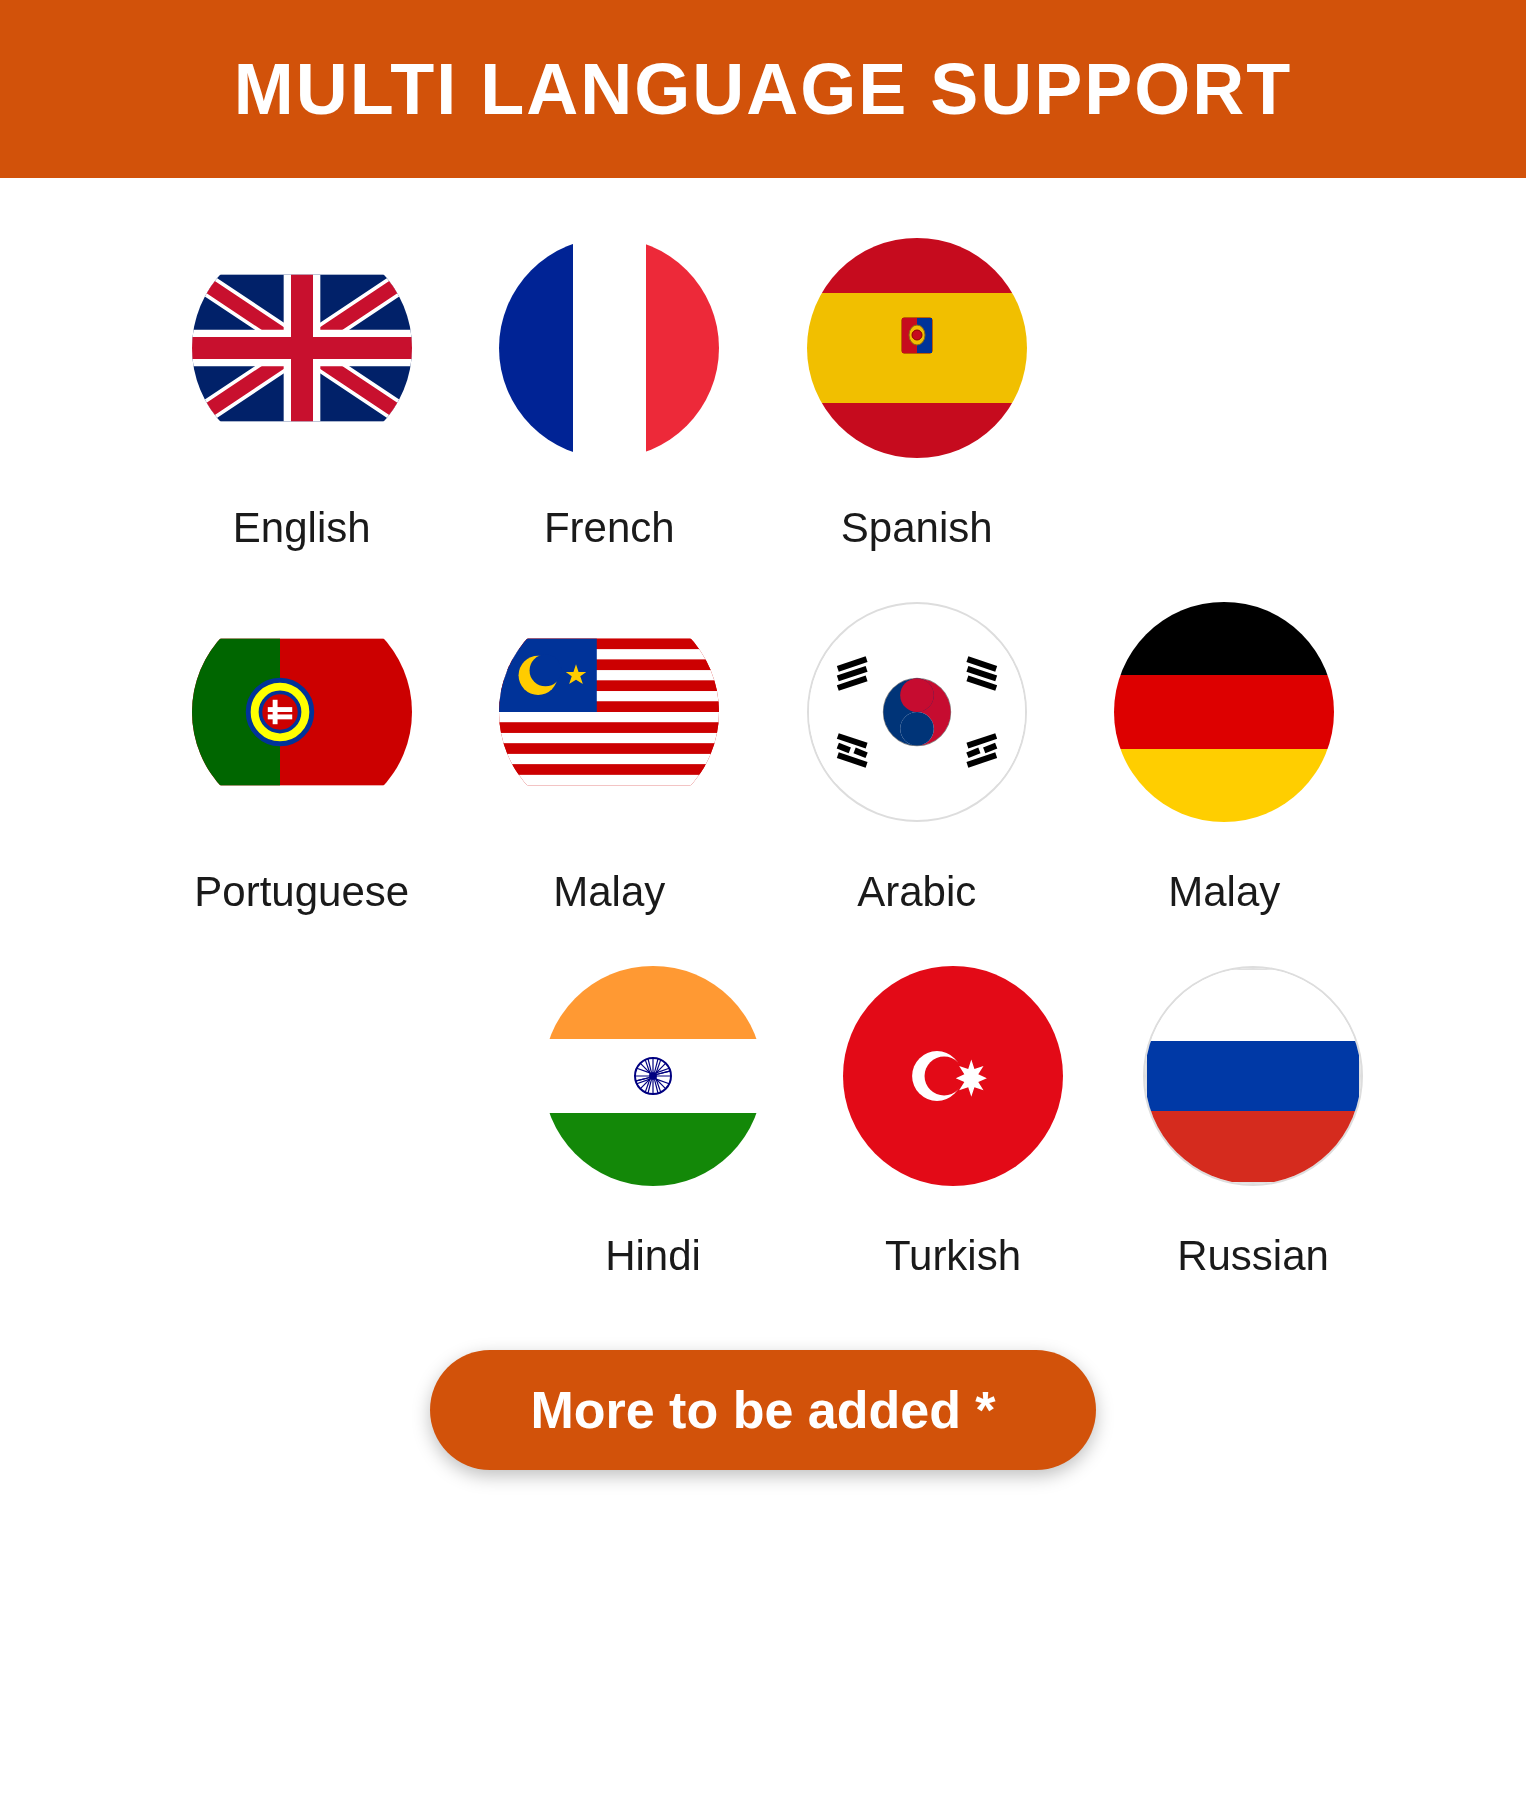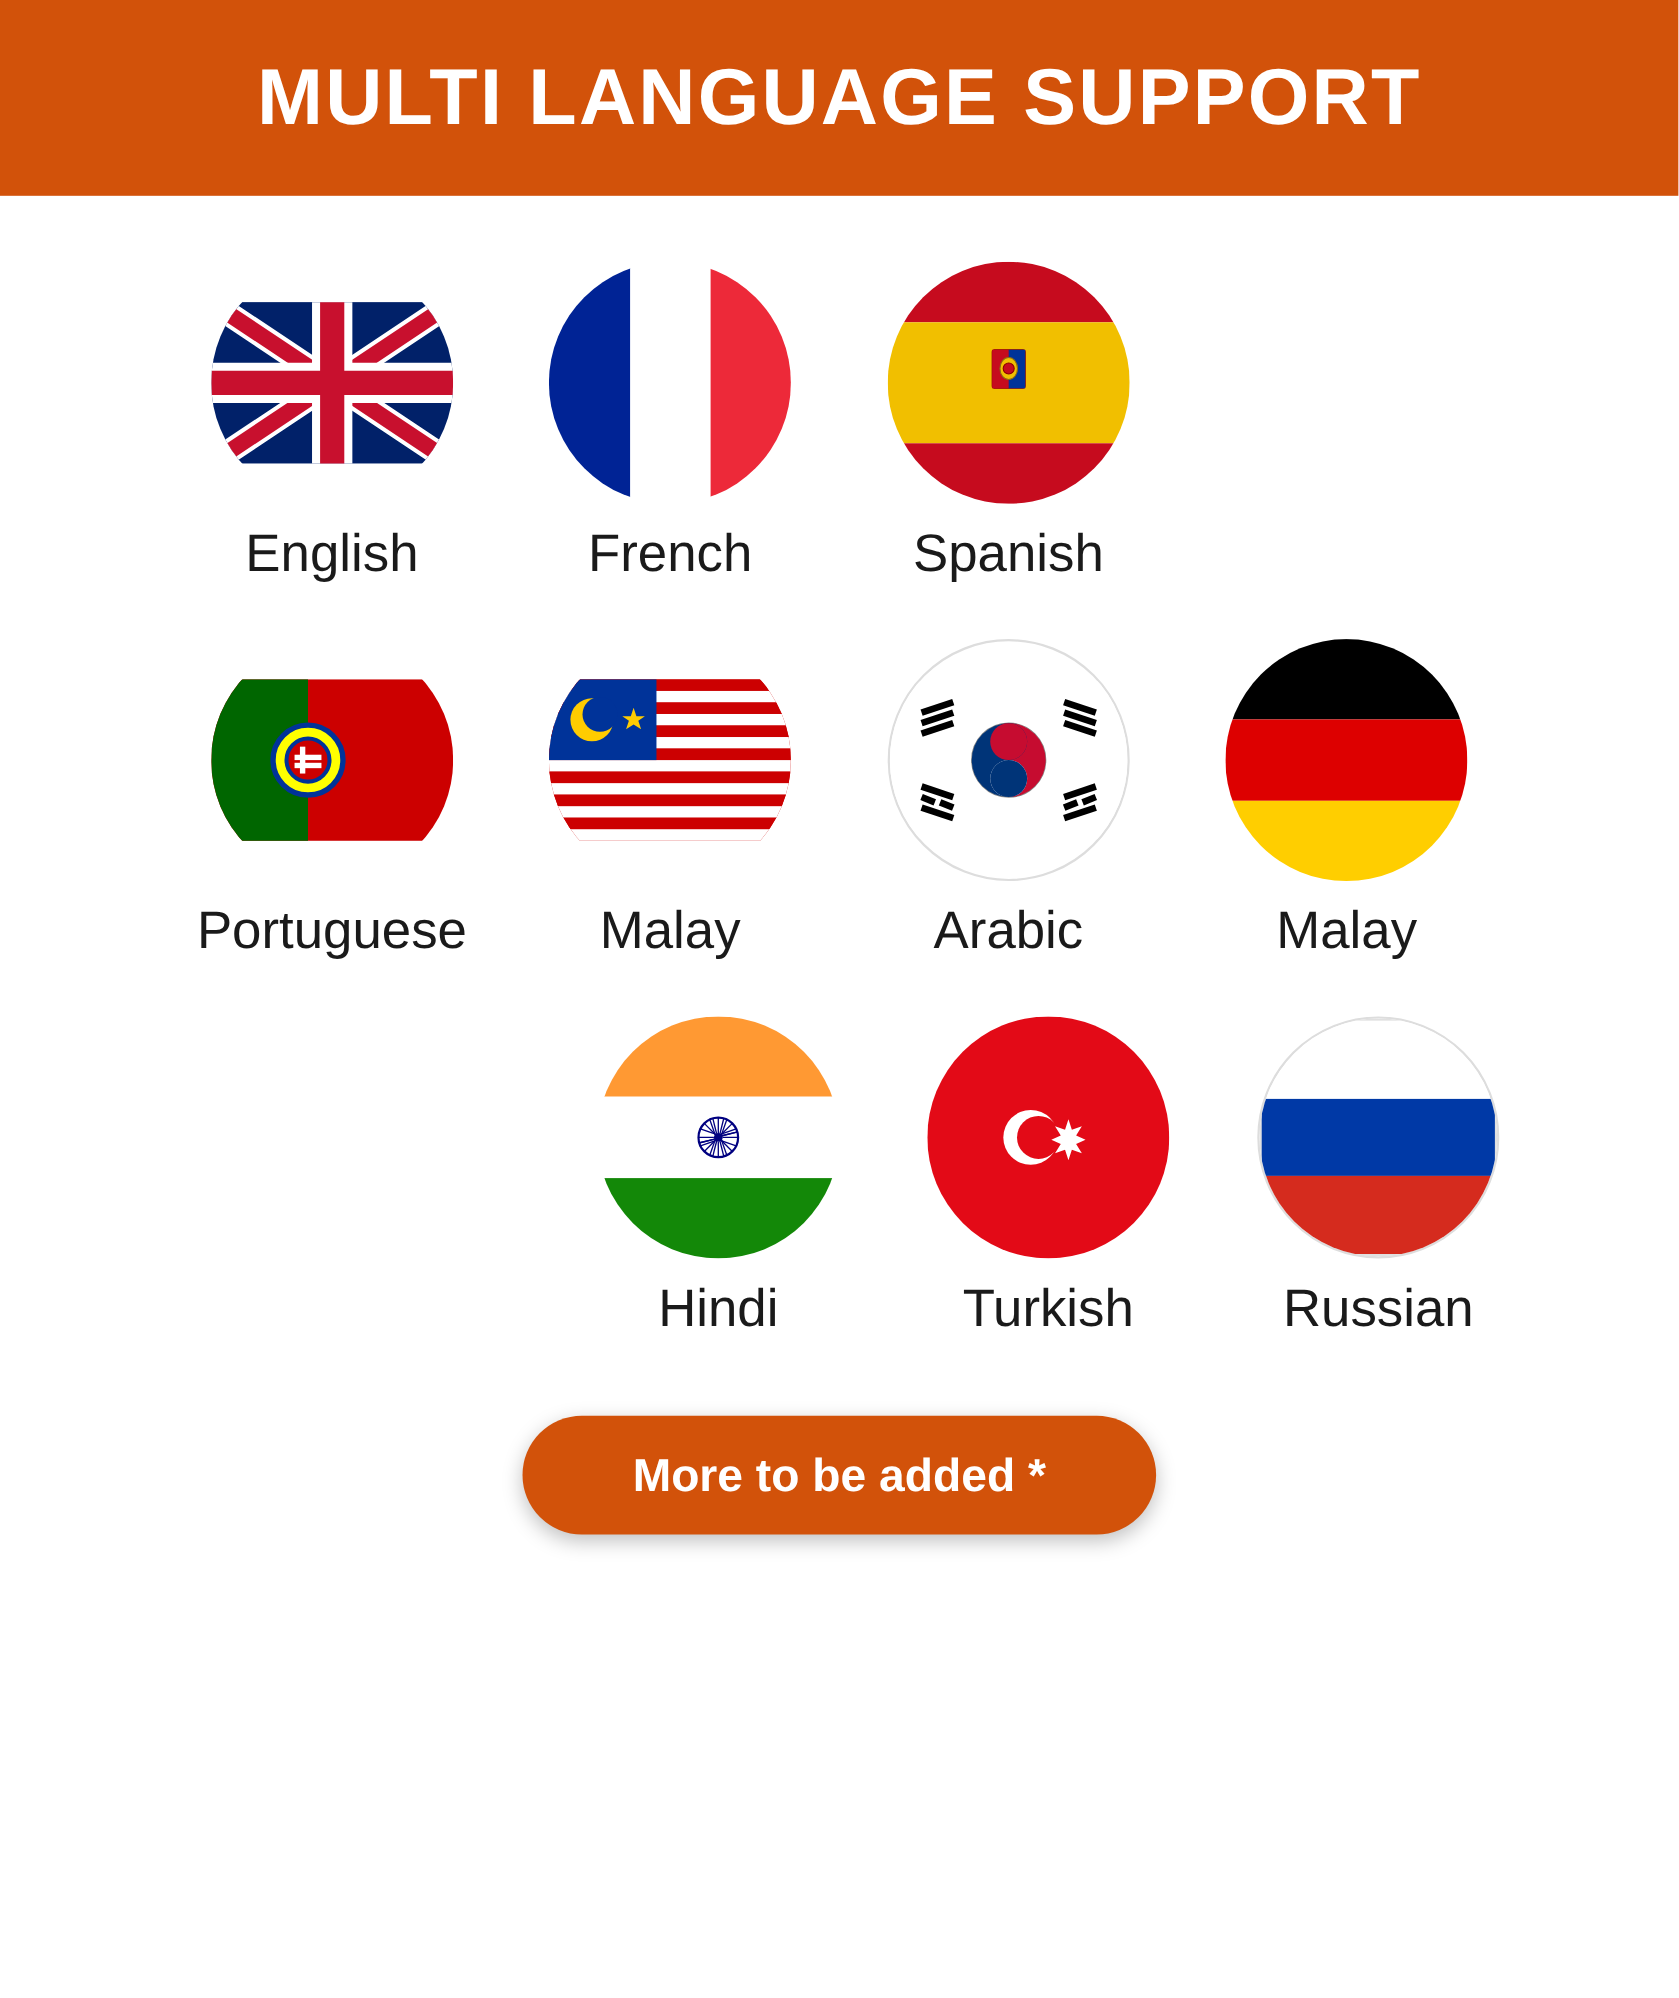--- a/index.html
+++ b/index.html
@@ -57,37 +57,38 @@
       width: 220px;
       height: 220px;
       border-radius: 50%;
       overflow: hidden;
       display: flex;
       align-items: center;
       justify-content: center;
     }
 
     .language-name {
-      font-size: 48px;
+      font-size: 42px;
       font-weight: 500;
       color: #1a1a1a;
+      margin-top: 28px;
     }
 
     .third-row {
       display: flex;
       justify-content: flex-end;
       gap: 80px;
       width: 100%;
       max-width: 1200px;
     }
 
     .more-button {
       background: #D2520A;
       color: #ffffff;
-      font-size: 42px;
+      font-size: 52px;
       font-weight: 600;
       padding: 30px 100px;
       border-radius: 80px;
       border: none;
       cursor: pointer;
       margin-top: 20px;
       box-shadow: 0 6px 18px rgba(0,0,0,0.25);
     }
 
     

